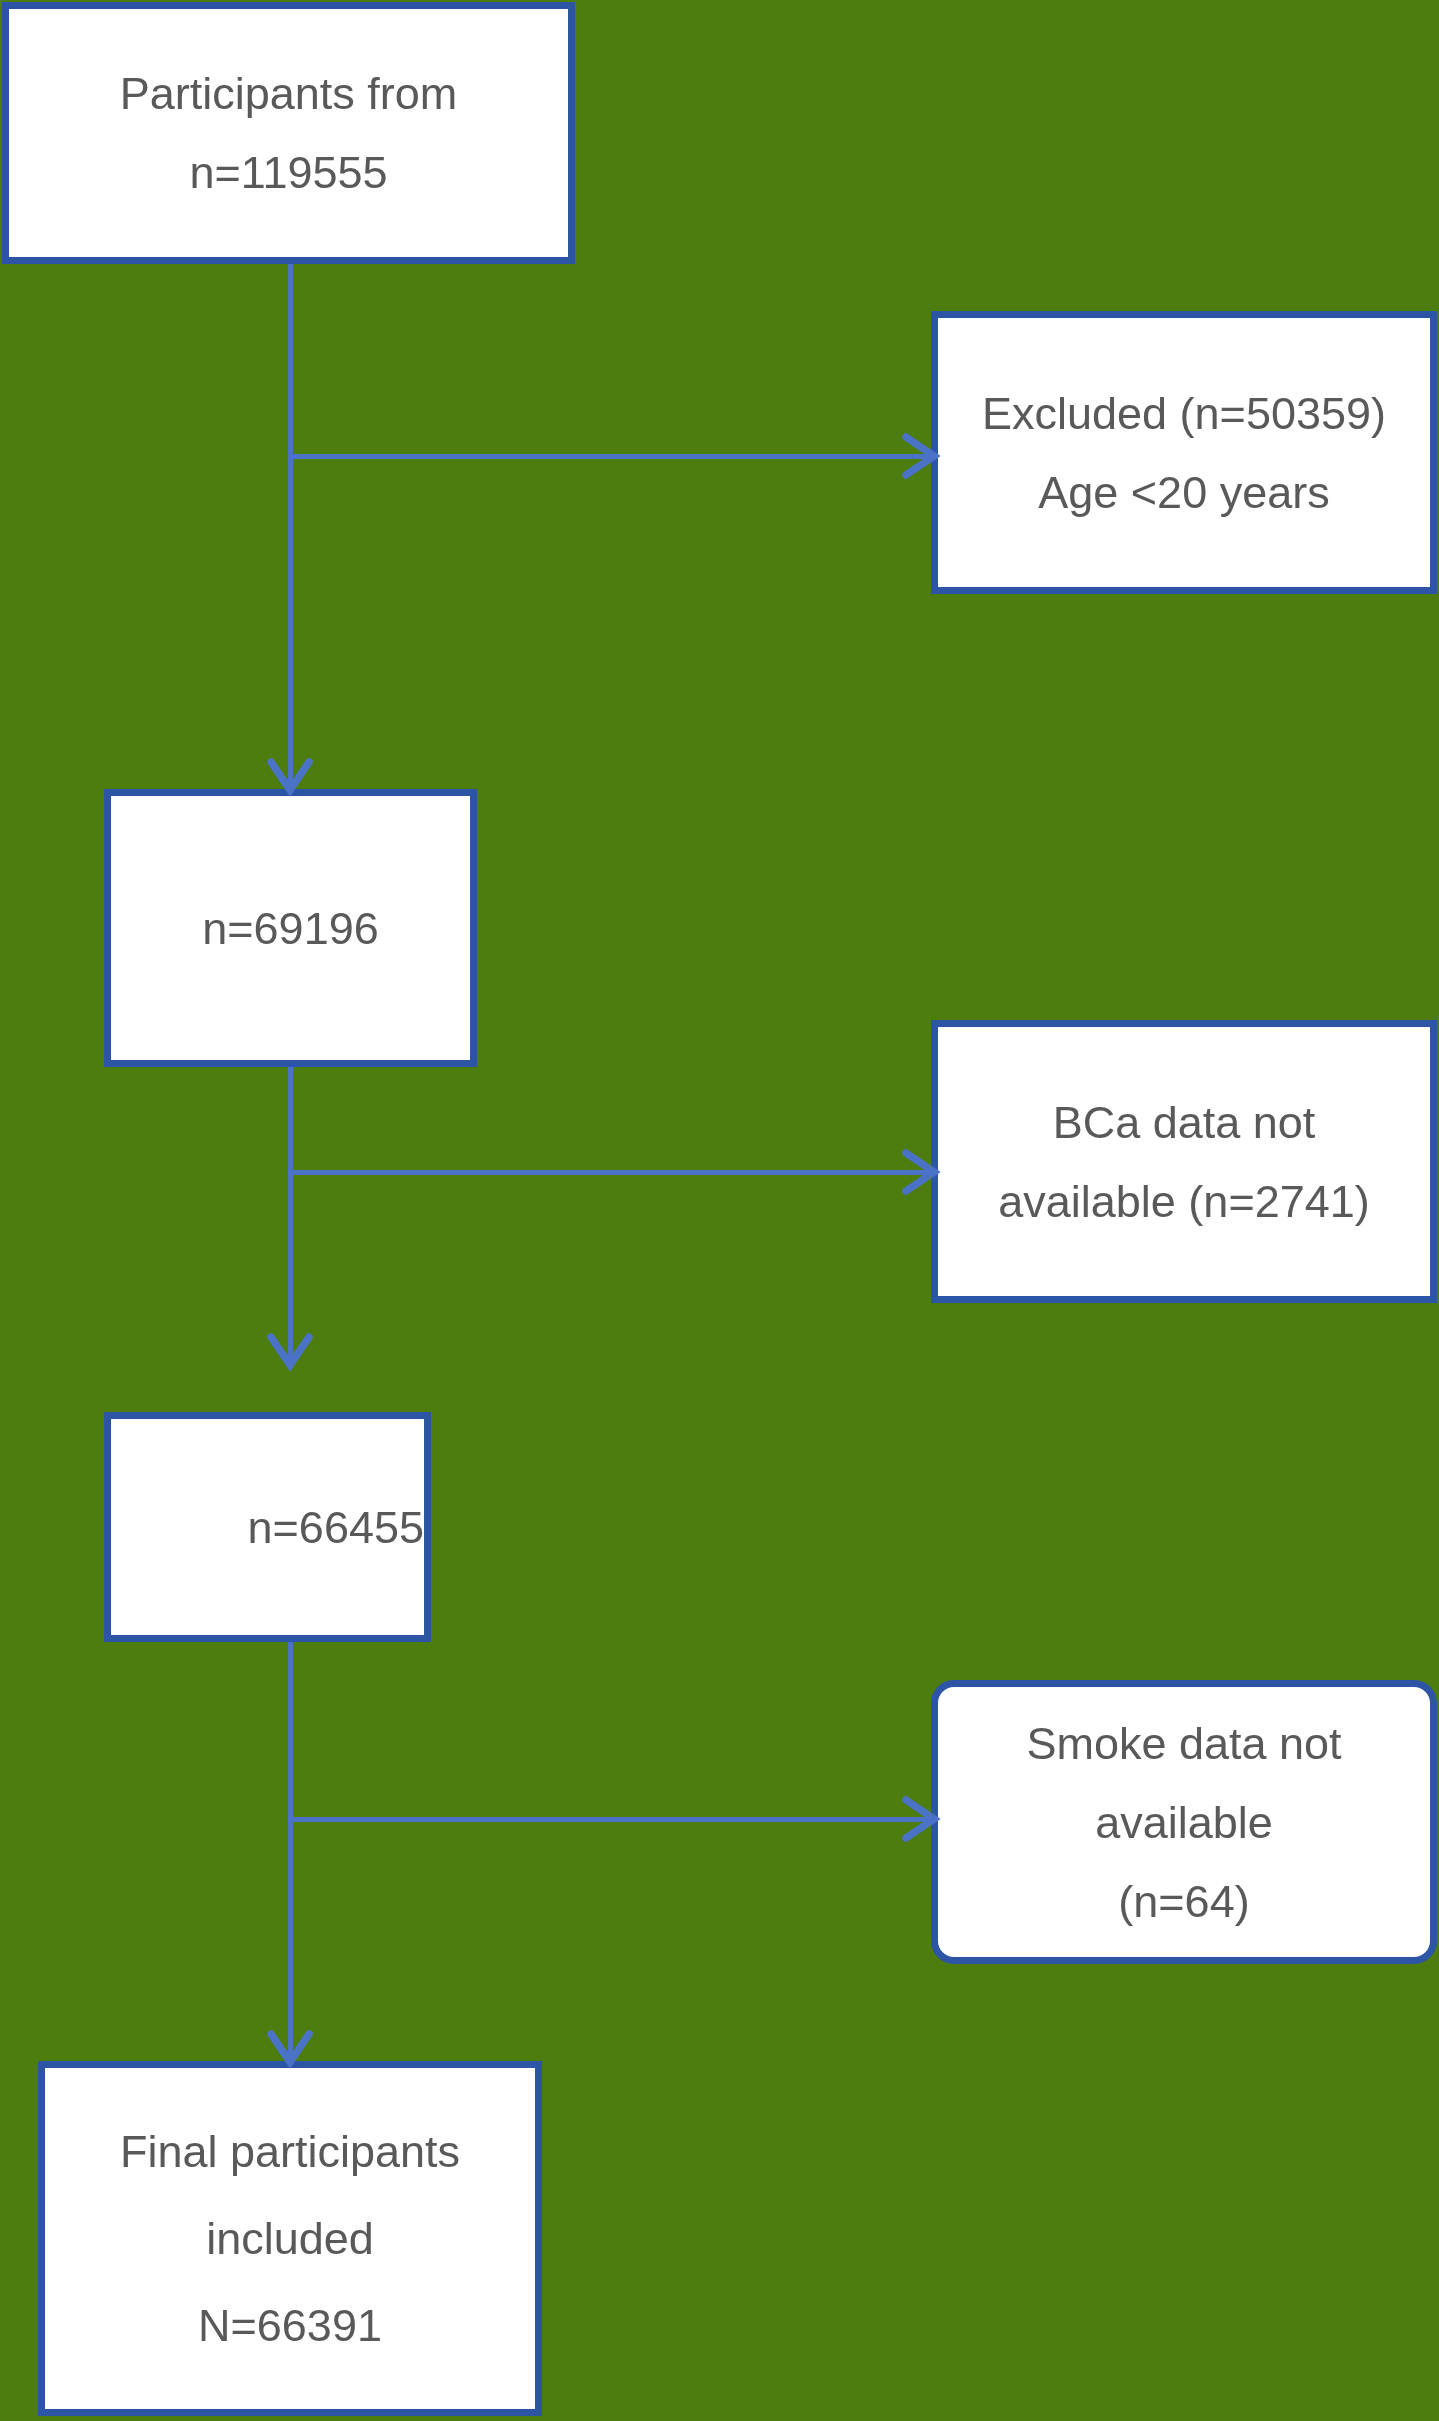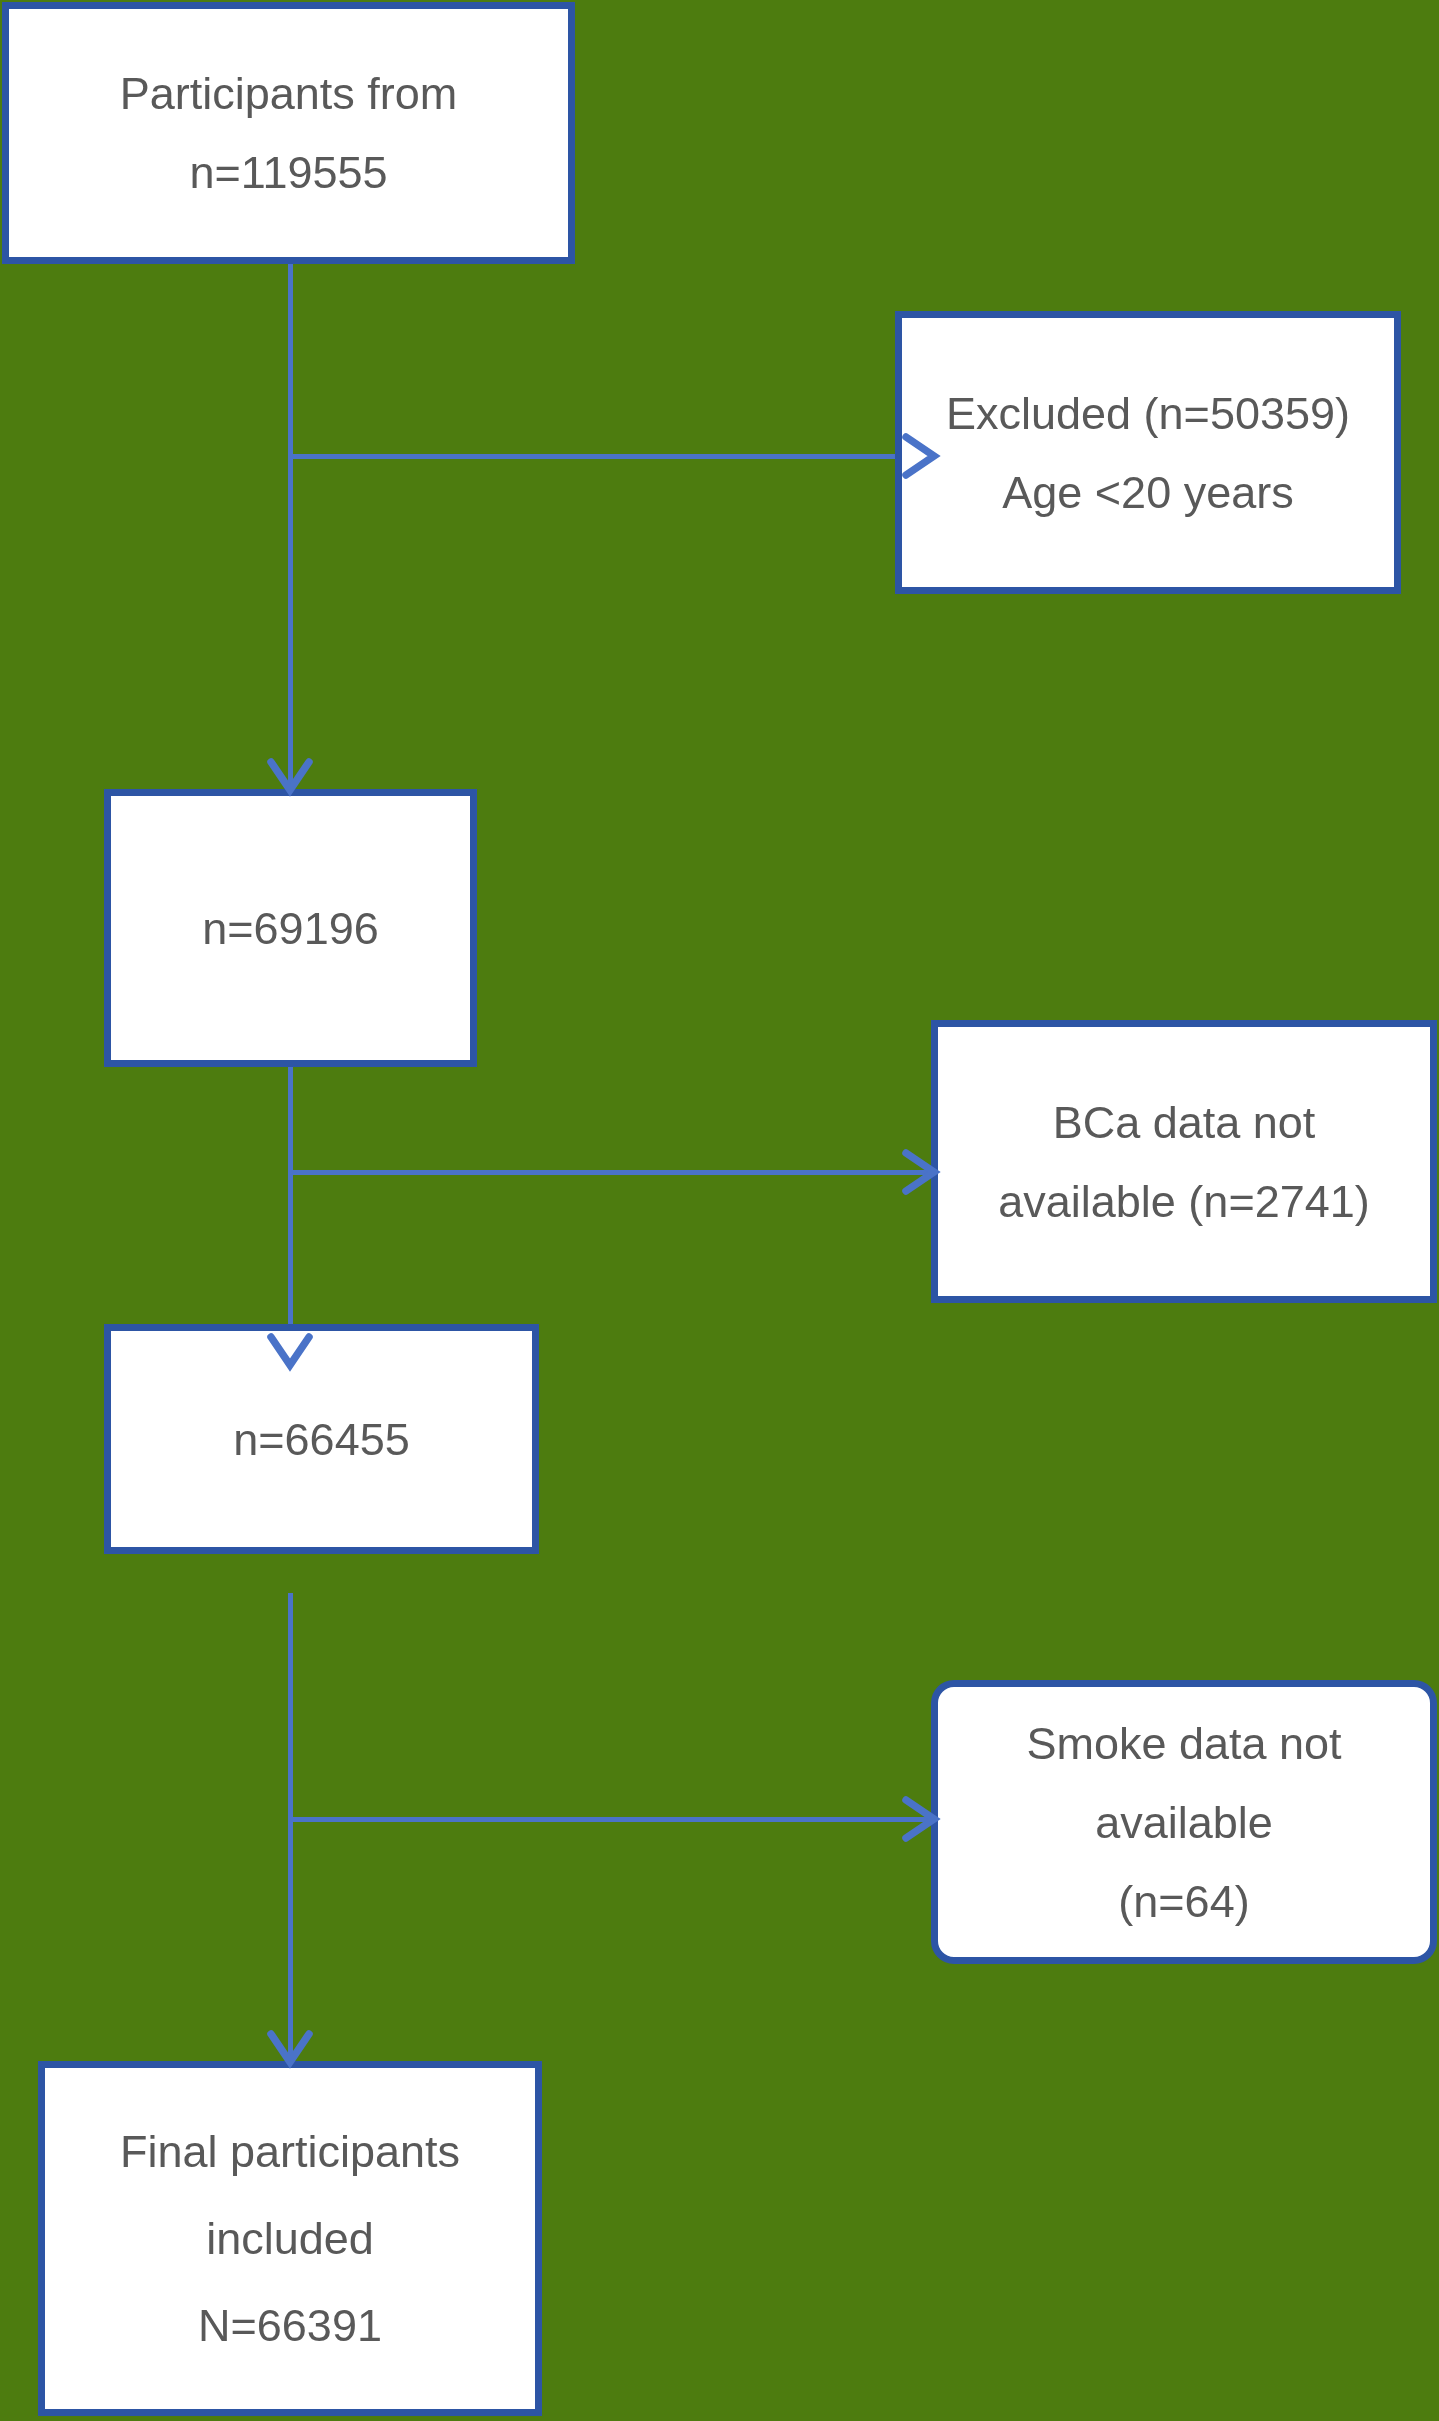--- a/index.html
+++ b/index.html
@@ -40,24 +40,24 @@
   }
   .arrowhead {
     position: absolute;
     z-index: 3;
   }
   .arrowhead svg {
     display: block;
   }
   
   #box-source       { left: 2px;   top: 2px;    width: 573px; height: 262px; }
-  #box-excluded-age { left: 895px; top: 311px;  width: 506px; height: 283px; }
+  #box-excluded-age { left: 931px; top: 311px;  width: 506px; height: 283px; }
   #box-after-age    { left: 104px; top: 789px;  width: 373px; height: 278px; }
   #box-excluded-bca { left: 931px; top: 1020px; width: 506px; height: 283px; }
-  #box-after-bca    { left: 104px; top: 1324px; width: 435px; height: 230px; }
+  #box-after-bca    { left: 104px; top: 1412px; width: 327px; height: 230px; align-items: flex-end; }
   #box-excluded-smoke { left: 931px; top: 1680px; width: 506px; height: 284px; border-radius: 23px; }
   #box-final        { left: 38px;  top: 2061px; width: 504px; height: 355px; gap: 8px; }
   
   #vline-1 { left: 288px; top: 264px;  width: 5px;  height: 526px; }
   #vline-2 { left: 288px; top: 1026px; width: 5px;  height: 339px; }
   #vline-3 { left: 288px; top: 1593px; width: 5px;  height: 469px; }
   #hline-1 { left: 292px; top: 454px;  width: 640px; height: 5px; }
   #hline-2 { left: 292px; top: 1170px; width: 640px; height: 5px; }
   #hline-3 { left: 292px; top: 1817px; width: 640px; height: 5px; }
   

